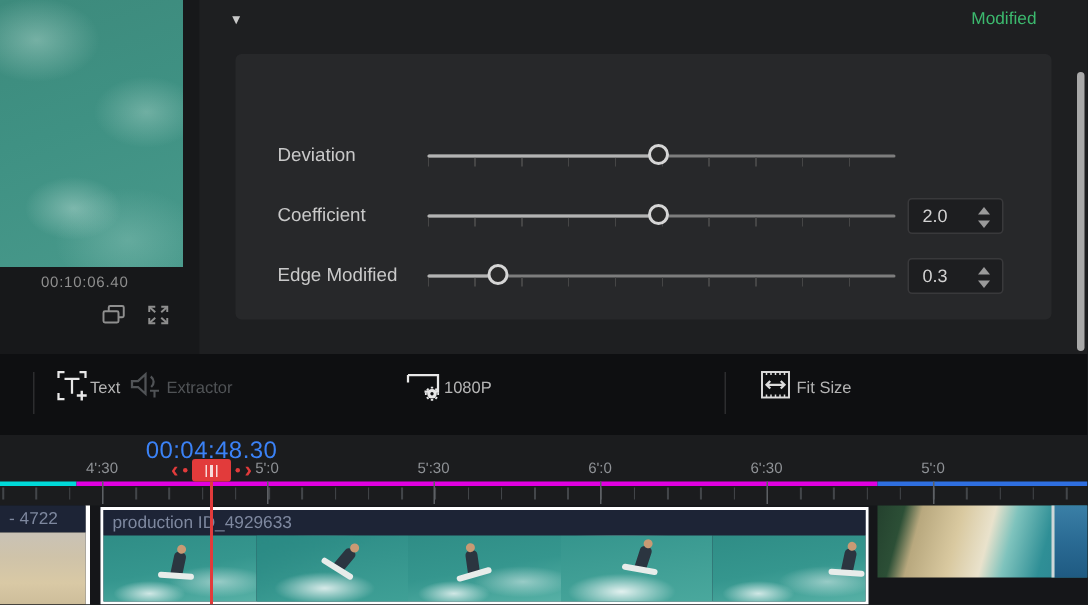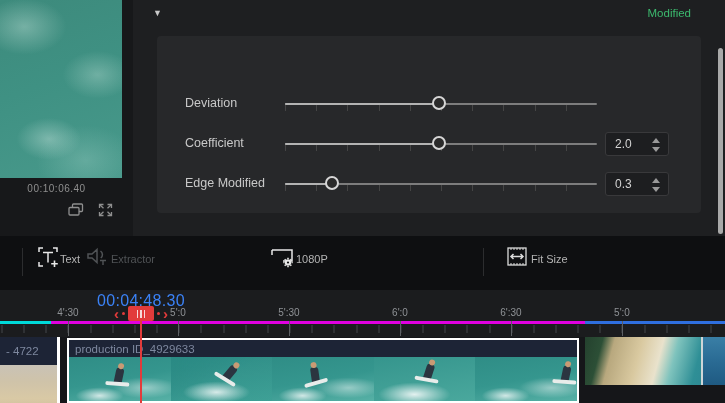--- a/index.html
+++ b/index.html
@@ -84,21 +84,21 @@
   .ph-chev { color:#e23b3b; font-size:15px; font-weight:bold; line-height:14px; }
   .ph-dot { width:3px; height:3px; border-radius:50%; background:#e23b3b; }
   .ph-box { width:26px; height:15px; background:#e23b3b; border-radius:2px;
     display:flex; align-items:center; justify-content:center; gap:2px; }
   .ph-box i { display:block; width:1.5px; height:8px; background:#f7dada; }
   .playhead-line { position:absolute; left:140px; top:321px; width:2px; height:82px; background:#e23b3b; z-index:40; }
 
   
   .tracks { position:absolute; left:0; top:337px; width:725px; height:66px; background:#151619; }
   .clip { position:absolute; top:0; height:66px; }
-  .clip-head { height:28px; background:#1d2436; display:flex; align-items:center; overflow:hidden; }
+  .clip-head { height:18px; background:#1d2436; display:flex; align-items:center; overflow:hidden; }
   .clip-head span { font-size:11.5px; color:#7e889f; padding-left:6px; white-space:nowrap; }
   .clip-thumb { height:48px; }
 
   .clip-left { left:0; width:60px; border-right:3px solid #fff; }
   .clip-left .clip-thumb { background:linear-gradient(180deg,#c9c2b6 0%,#cfc3a9 35%,#d9c9a5 70%,#cdbd9a 100%); }
 
   .clip-main { left:67px; width:512px; height:65px; top:1px; border:2px solid #ffffff; background:#1d2436; }
   .clip-main .clip-head { height:17px; }
   .thumb-row { display:flex; height:44px; }
   .thumb-row .cell { flex:1; position:relative; overflow:hidden;

